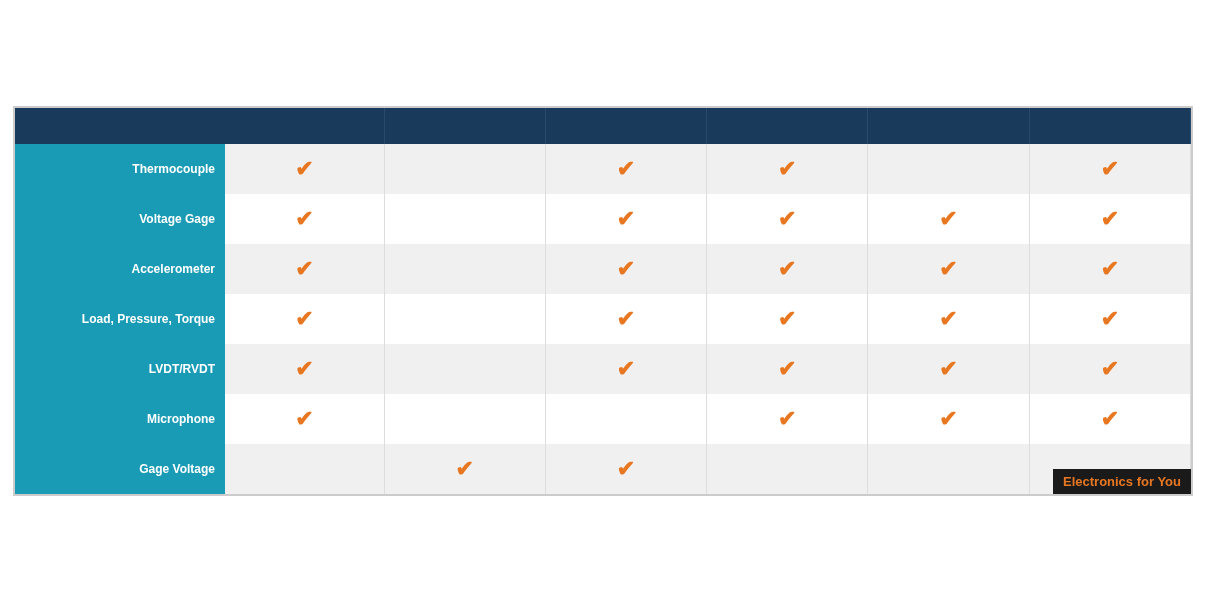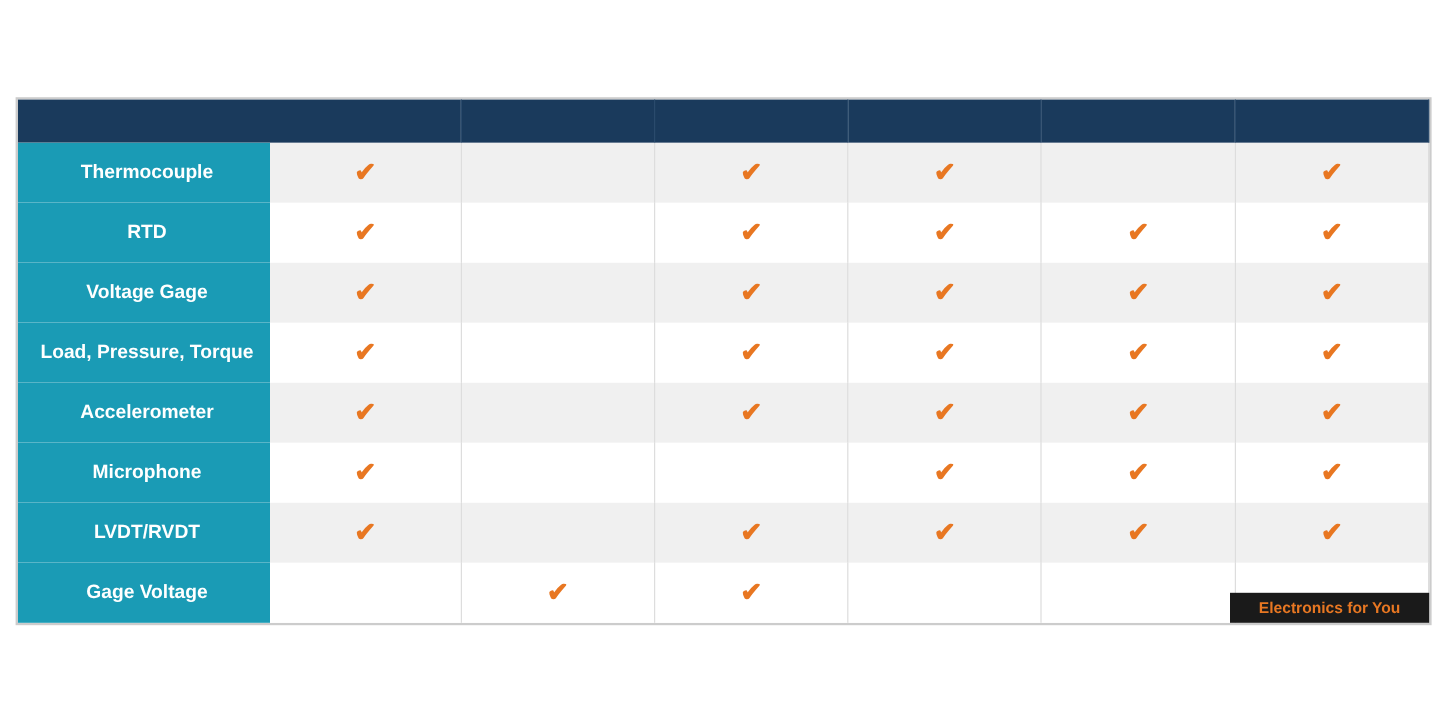--- a/index.html
+++ b/index.html
@@ -46,40 +46,40 @@
     tbody td {
       padding: 12px 10px;
       text-align: center;
       border-right: 1px solid #ddd;
       font-size: 15px;
     }
     tbody td:first-child {
       background-color: #1a9bb5;
       color: #fff;
       font-weight: bold;
-      font-size: 16px;
-      text-align: center;
+      font-size: 12px;
+      text-align: right;
       padding-left: 15px;
       border-right: none;
       width: 210px;
     }
     .check {
       color: #e87722;
       font-size: 22px;
       font-weight: bold;
     }
     .watermark {
       position: absolute;
       bottom: 0;
       right: 0;
       background: #1a1a1a;
       color: #fff;
       font-size: 13px;
       font-weight: bold;
-      padding: 5px 24px;
+      padding: 5px 10px;
     }
     .watermark span {
       color: #e87722;
     }
   </style>
 </head>
 <body>
 
 <div class="table-container">
   <table>
@@ -98,69 +98,60 @@
     <tr>
           <td>Thermocouple</td>
           <td><span class="check">✔</span></td>
           <td></td>
           <td><span class="check">✔</span></td>
           <td><span class="check">✔</span></td>
           <td></td>
           <td><span class="check">✔</span></td>
         </tr>
         <tr>
-          <td>RTD</td>
+          <td>Voltage Gage</td>
           <td><span class="check">✔</span></td>
           <td></td>
           <td><span class="check">✔</span></td>
           <td><span class="check">✔</span></td>
           <td><span class="check">✔</span></td>
           <td><span class="check">✔</span></td>
         </tr>
         <tr>
-          <td>Voltage Gage</td>
+          <td>Accelerometer</td>
           <td><span class="check">✔</span></td>
           <td></td>
           <td><span class="check">✔</span></td>
           <td><span class="check">✔</span></td>
           <td><span class="check">✔</span></td>
           <td><span class="check">✔</span></td>
         </tr>
         <tr>
           <td>Load, Pressure, Torque</td>
           <td><span class="check">✔</span></td>
           <td></td>
           <td><span class="check">✔</span></td>
           <td><span class="check">✔</span></td>
           <td><span class="check">✔</span></td>
           <td><span class="check">✔</span></td>
         </tr>
         <tr>
-          <td>Accelerometer</td>
+          <td>LVDT/RVDT</td>
           <td><span class="check">✔</span></td>
           <td></td>
           <td><span class="check">✔</span></td>
           <td><span class="check">✔</span></td>
           <td><span class="check">✔</span></td>
           <td><span class="check">✔</span></td>
         </tr>
         <tr>
           <td>Microphone</td>
           <td><span class="check">✔</span></td>
           <td></td>
           <td></td>
-          <td><span class="check">✔</span></td>
-          <td><span class="check">✔</span></td>
-          <td><span class="check">✔</span></td>
-        </tr>
-        <tr>
-          <td>LVDT/RVDT</td>
-          <td><span class="check">✔</span></td>
-          <td></td>
-          <td><span class="check">✔</span></td>
           <td><span class="check">✔</span></td>
           <td><span class="check">✔</span></td>
           <td><span class="check">✔</span></td>
         </tr>
         <tr>
           <td>Gage Voltage</td>
           <td></td>
           <td><span class="check">✔</span></td>
           <td><span class="check">✔</span></td>
           <td></td>

